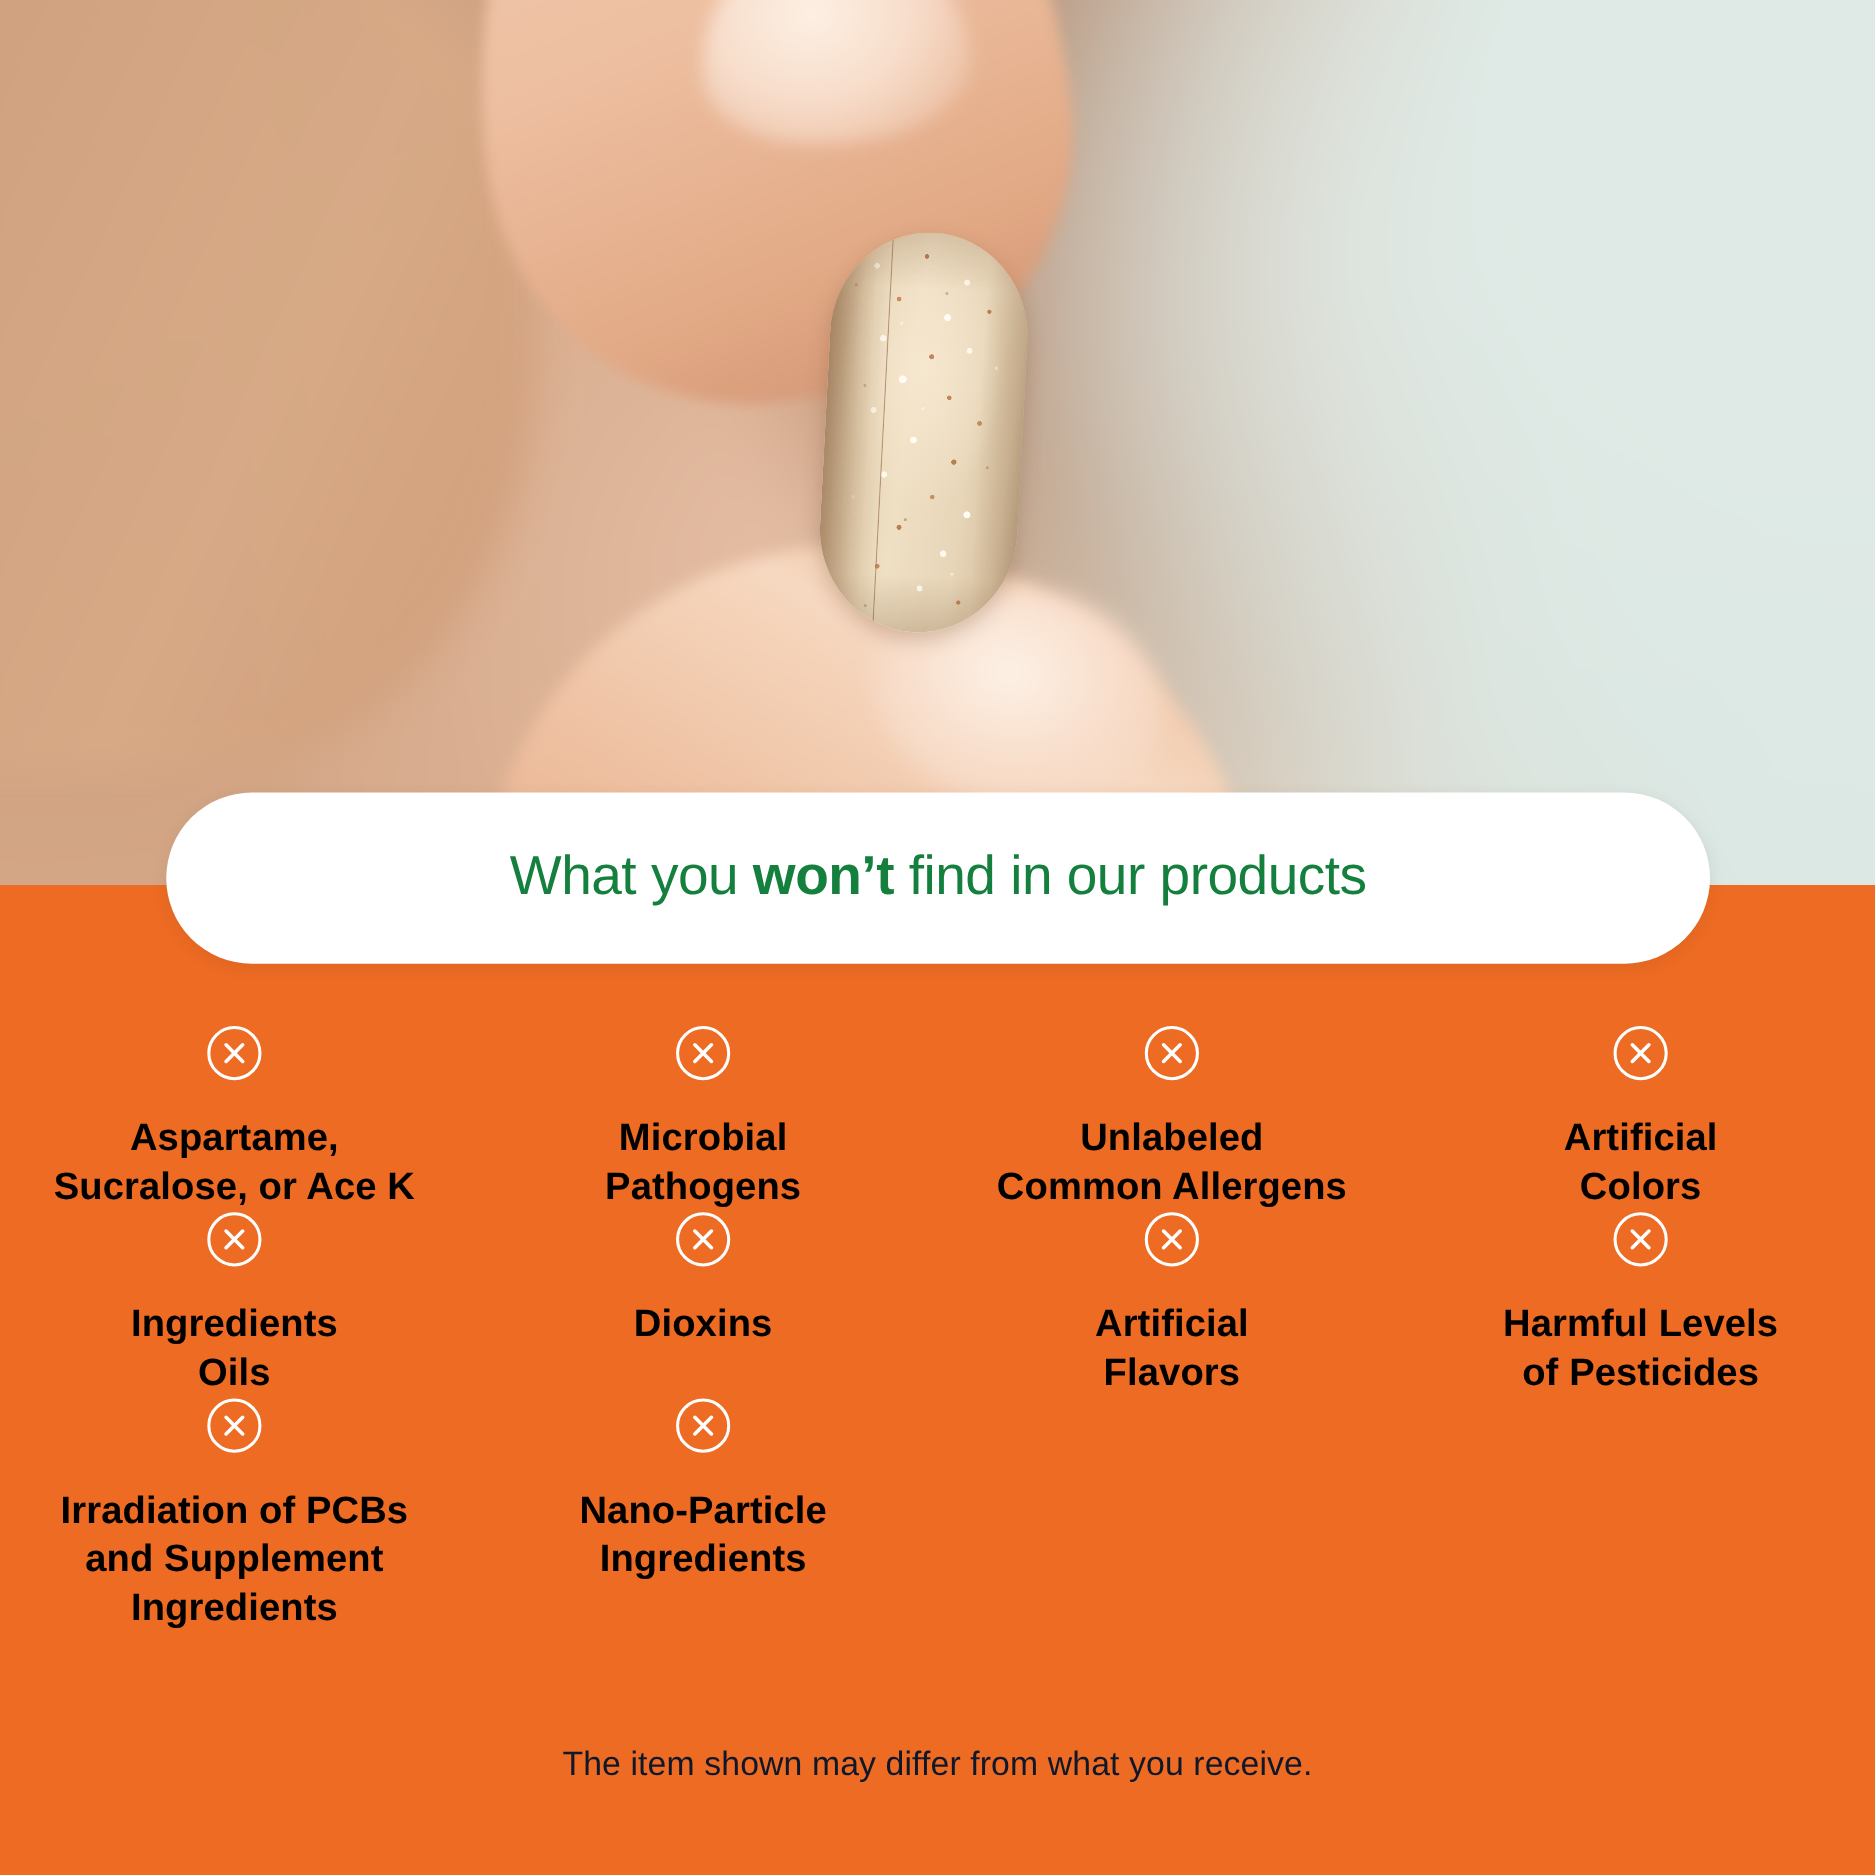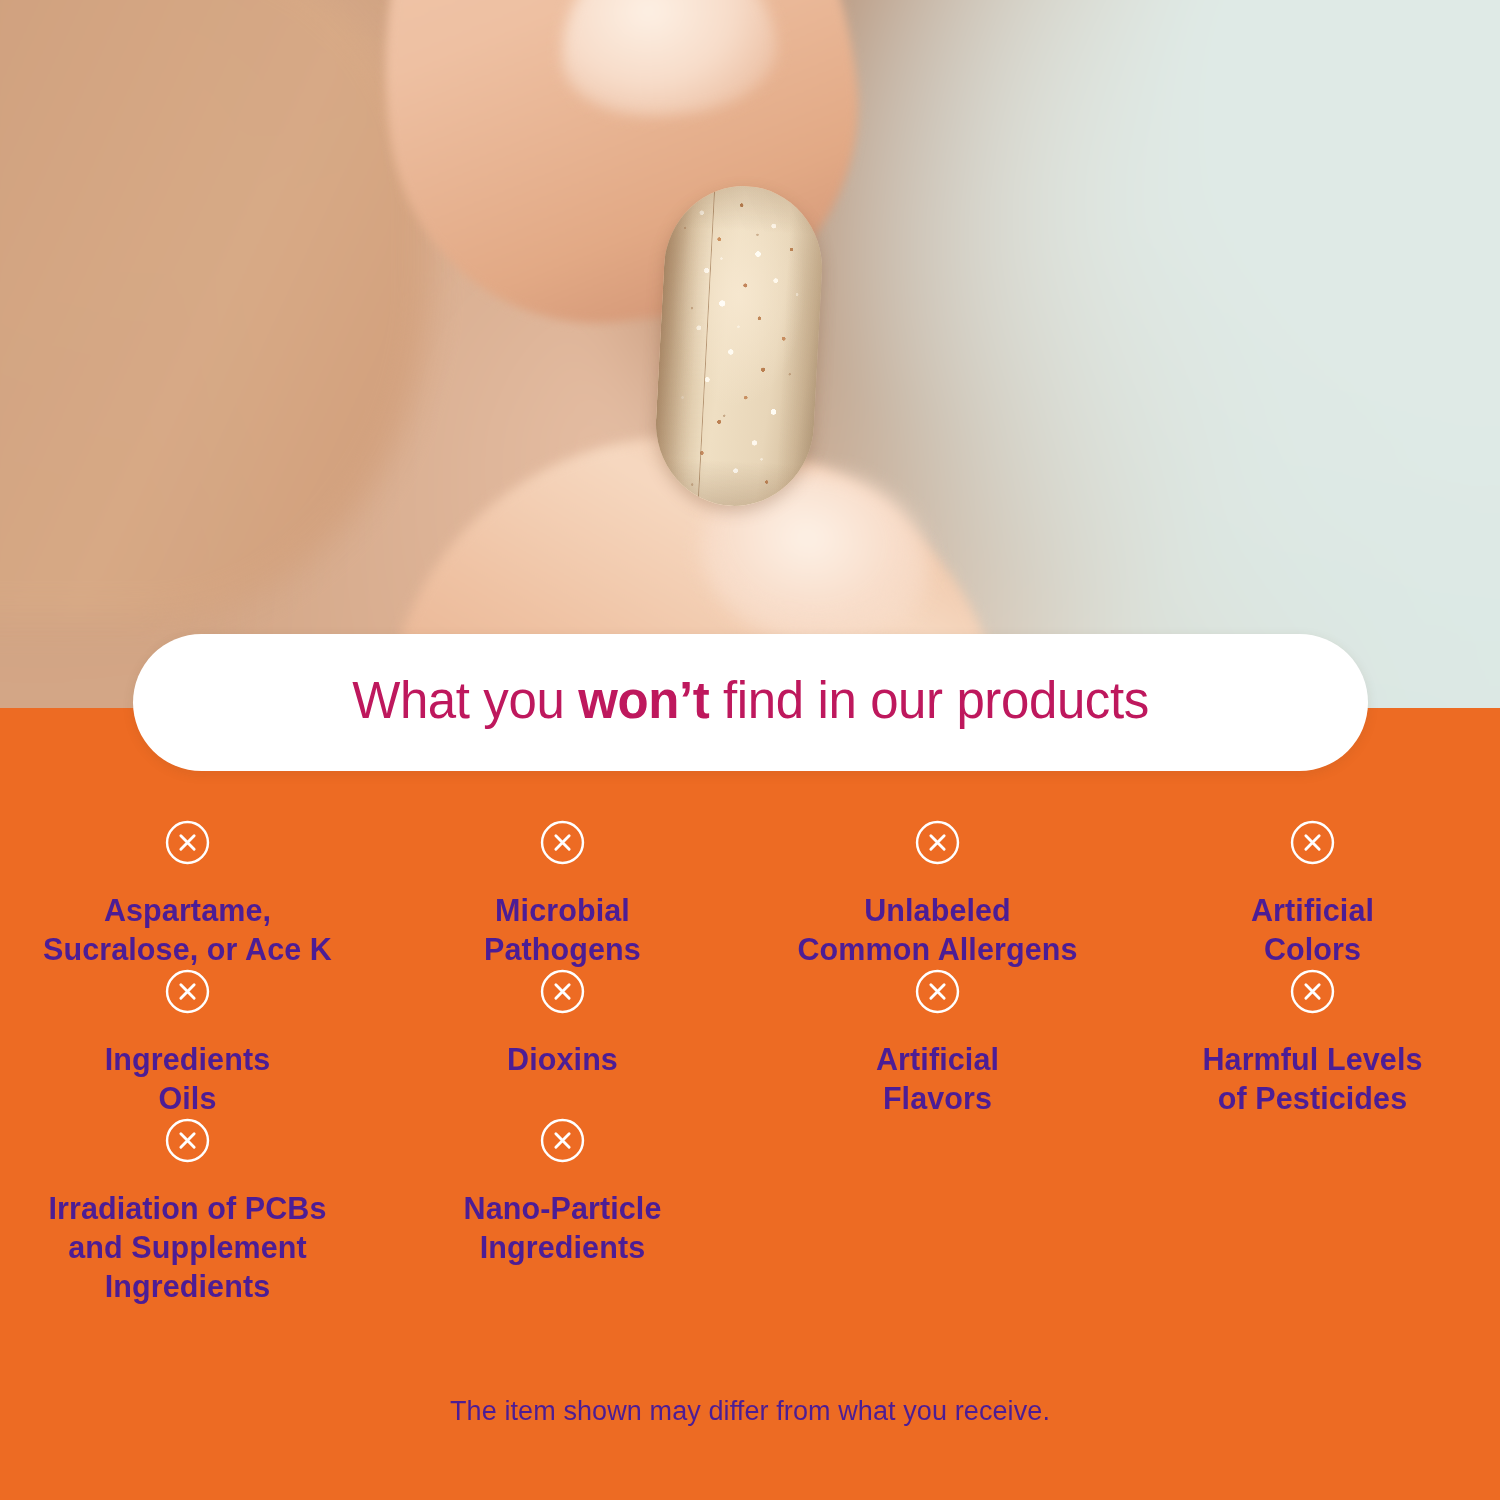--- a/index.html
+++ b/index.html
@@ -191,24 +191,24 @@
     height: 137px;
     background: #ffffff;
     border-radius: 69px;
     display: flex;
     align-items: center;
     justify-content: center;
     box-shadow: 0 3px 12px rgba(90, 55, 30, .10);
     z-index: 5;
   }
   .headline {
-    font-size: 51px;
+    font-size: 44px;
     line-height: 1;
     font-weight: 500;
-    color: #be185d;
+    color: #15803d;
     letter-spacing: -0.4px;
     white-space: nowrap;
     text-align: center;
     padding-bottom: 4px;
   }
   .headline b { font-weight: 800; }
 
   
   .band {
     position: absolute;
@@ -237,36 +237,36 @@
   }
 
   .xicon {
     width: 45px;
     height: 45px;
     flex: 0 0 auto;
     display: block;
     margin-bottom: 26px;
   }
   .item-label {
-    color: #4c1d95;
+    color: #000000;
     font-size: 30.5px;
     font-weight: 700;
     line-height: 1.28;
     text-align: center;
     letter-spacing: 0.1px;
     white-space: pre-line;
   }
 
   .disclaimer {
     position: absolute;
     left: 0;
     top: 1396px;
     width: 1500px;
     text-align: center;
-    color: #4c1d95;
+    color: #0f172a;
     font-size: 27px;
     font-weight: 400;
     letter-spacing: 0.1px;
     z-index: 3;
   }
 </style>
 </head>
 <body>
 
 <div class="poster">

